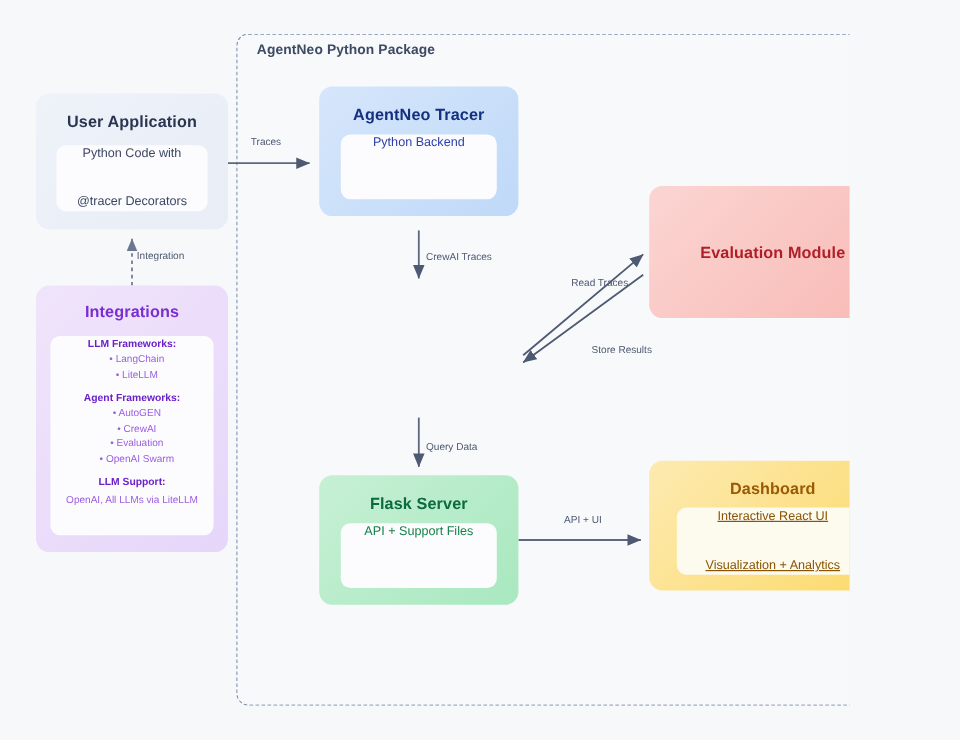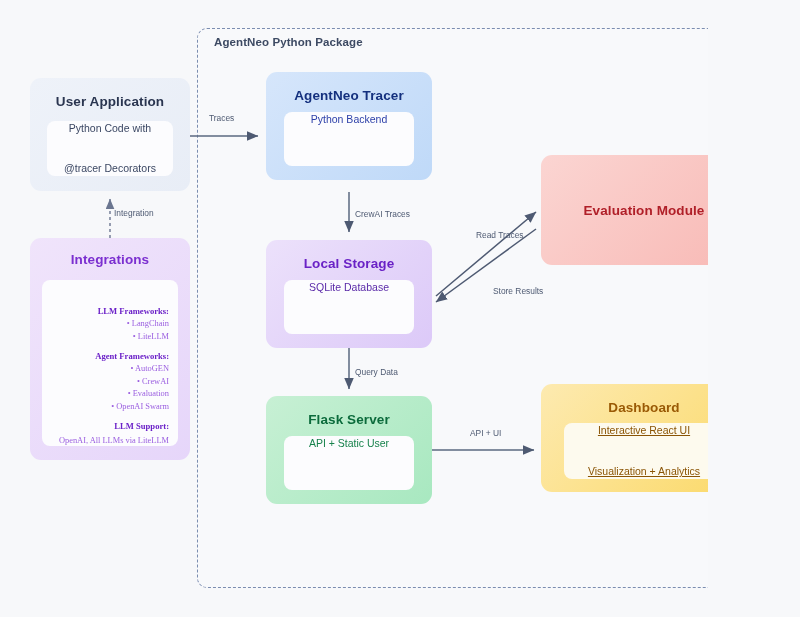--- a/index.html
+++ b/index.html
@@ -85,23 +85,22 @@
   #node-user-app .inner-line { color: #3b4763; }
 
   
   #node-integrations {
     left: 30px; top: 238px; width: 160px; height: 222px;
     background: linear-gradient(135deg, #f0e4fb 0%, #e6d6fa 100%);
   }
   #node-integrations .node-title { color: #7b2fd0; margin-top: 14px; }
   #node-integrations .inner-box {
     top: 42px; width: 136px; height: 166px;
-    align-items: flex-end; justify-content: flex-start;
-    padding: 26px 9px 0 9px;
-    font-family: Liberation Serif, serif;
+    align-items: center; justify-content: flex-start;
+    padding: 1px 9px 0 9px;
   }
   .int-head {
     font-size: 8.6px;
     font-weight: bold;
     color: #6b21c8;
     margin-bottom: 2px;
   }
   .int-head.spaced { margin-top: 8px; }
   .int-item {
     font-size: 8.4px;
@@ -245,31 +244,25 @@
     </div>
   </div>
 
   <div class="node" id="node-tracer">
     <div class="node-title">AgentNeo Tracer</div>
     <div class="inner-box">
       <div class="inner-line">Python Backend</div>
     </div>
   </div>
 
-  <div class="node" id="node-storage">
-    <div class="node-title">Local Storage</div>
-    <div class="inner-box">
-      <div class="inner-line">SQLite Database</div>
-    </div>
-  </div>
 
   <div class="node" id="node-flask">
     <div class="node-title">Flask Server</div>
     <div class="inner-box">
-      <div class="inner-line">API + Static User</div>
+      <div class="inner-line">API + Support Files</div>
     </div>
   </div>
 
   <div class="node" id="node-eval">
     <div class="node-title">Evaluation Module</div>
   </div>
 
   <div class="node" id="node-dashboard">
     <div class="node-title">Dashboard</div>
     <div class="inner-box">

